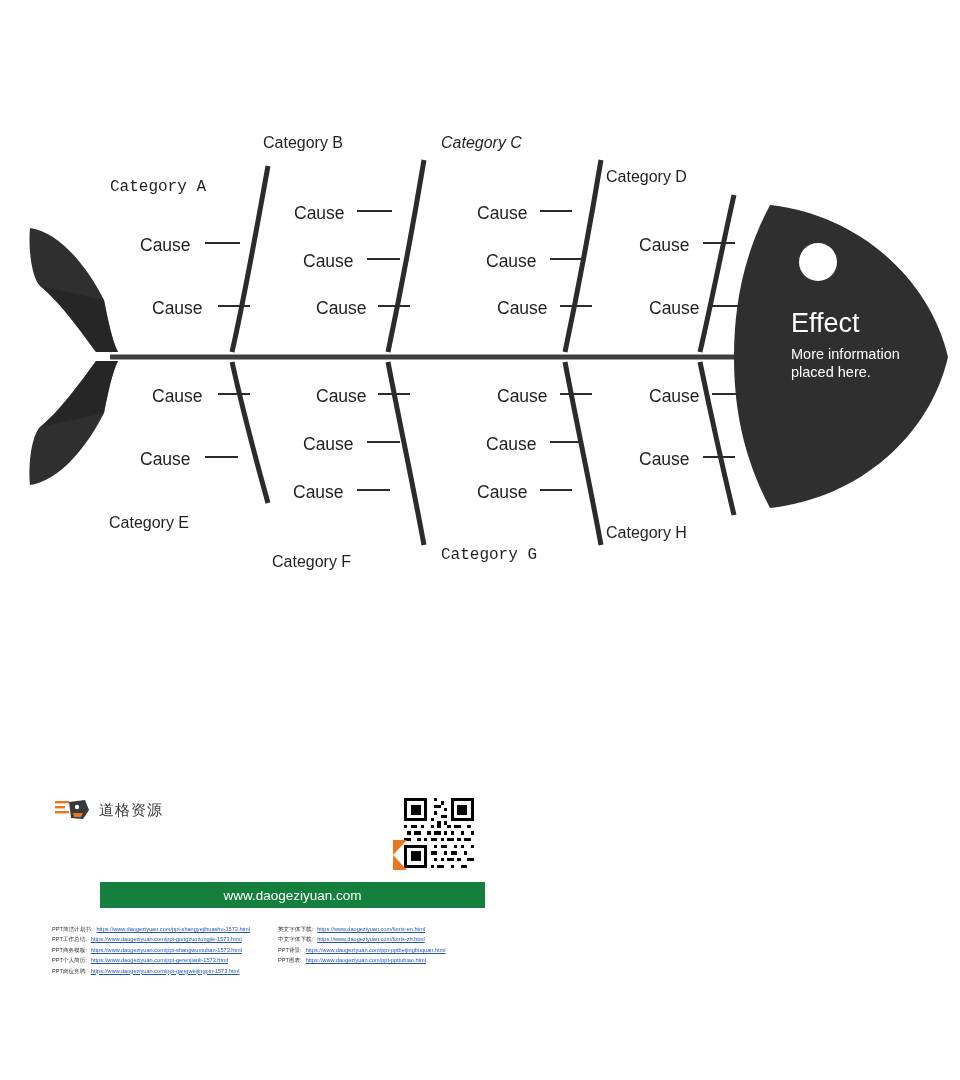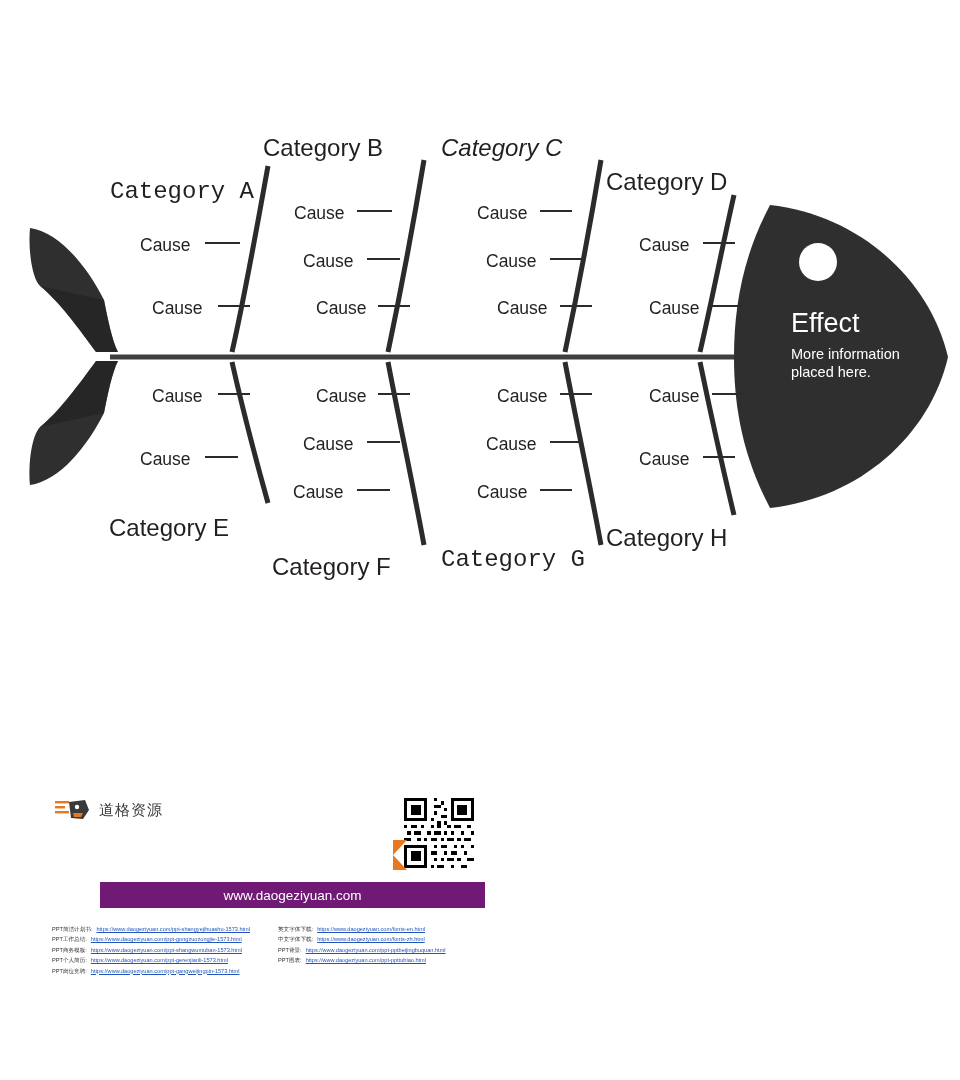--- a/index.html
+++ b/index.html
@@ -27,21 +27,21 @@
     width: 960px;
     height: 640px;
   }
   .lbl {
     position: absolute;
     color: #231f20;
     white-space: nowrap;
     font-family: "Liberation Sans", sans-serif;
   }
   .category {
-    font-size: 24px;
+    font-size: 16px;
   }
   .cause {
     font-size: 17.5px;
   }
   .effect-title {
     position: absolute;
     color: #ffffff;
     font-size: 27px;
     font-family: "Liberation Sans", sans-serif;
     white-space: nowrap;
@@ -111,21 +111,21 @@
     border-top: 15px solid #e8771f;
     border-bottom: 15px solid #e8771f;
     border-right: 14px solid transparent;
   }
   .green-banner {
     position: absolute;
     left: 100px;
     top: 102px;
     width: 385px;
     height: 26px;
-    background: #701a75;
+    background: #15803d;
     color: #ffffff;
     font-size: 13.5px;
     display: flex;
     align-items: center;
     justify-content: center;
     font-family: "Liberation Sans", sans-serif;
   }
   .links {
     position: absolute;
     left: 52px;

